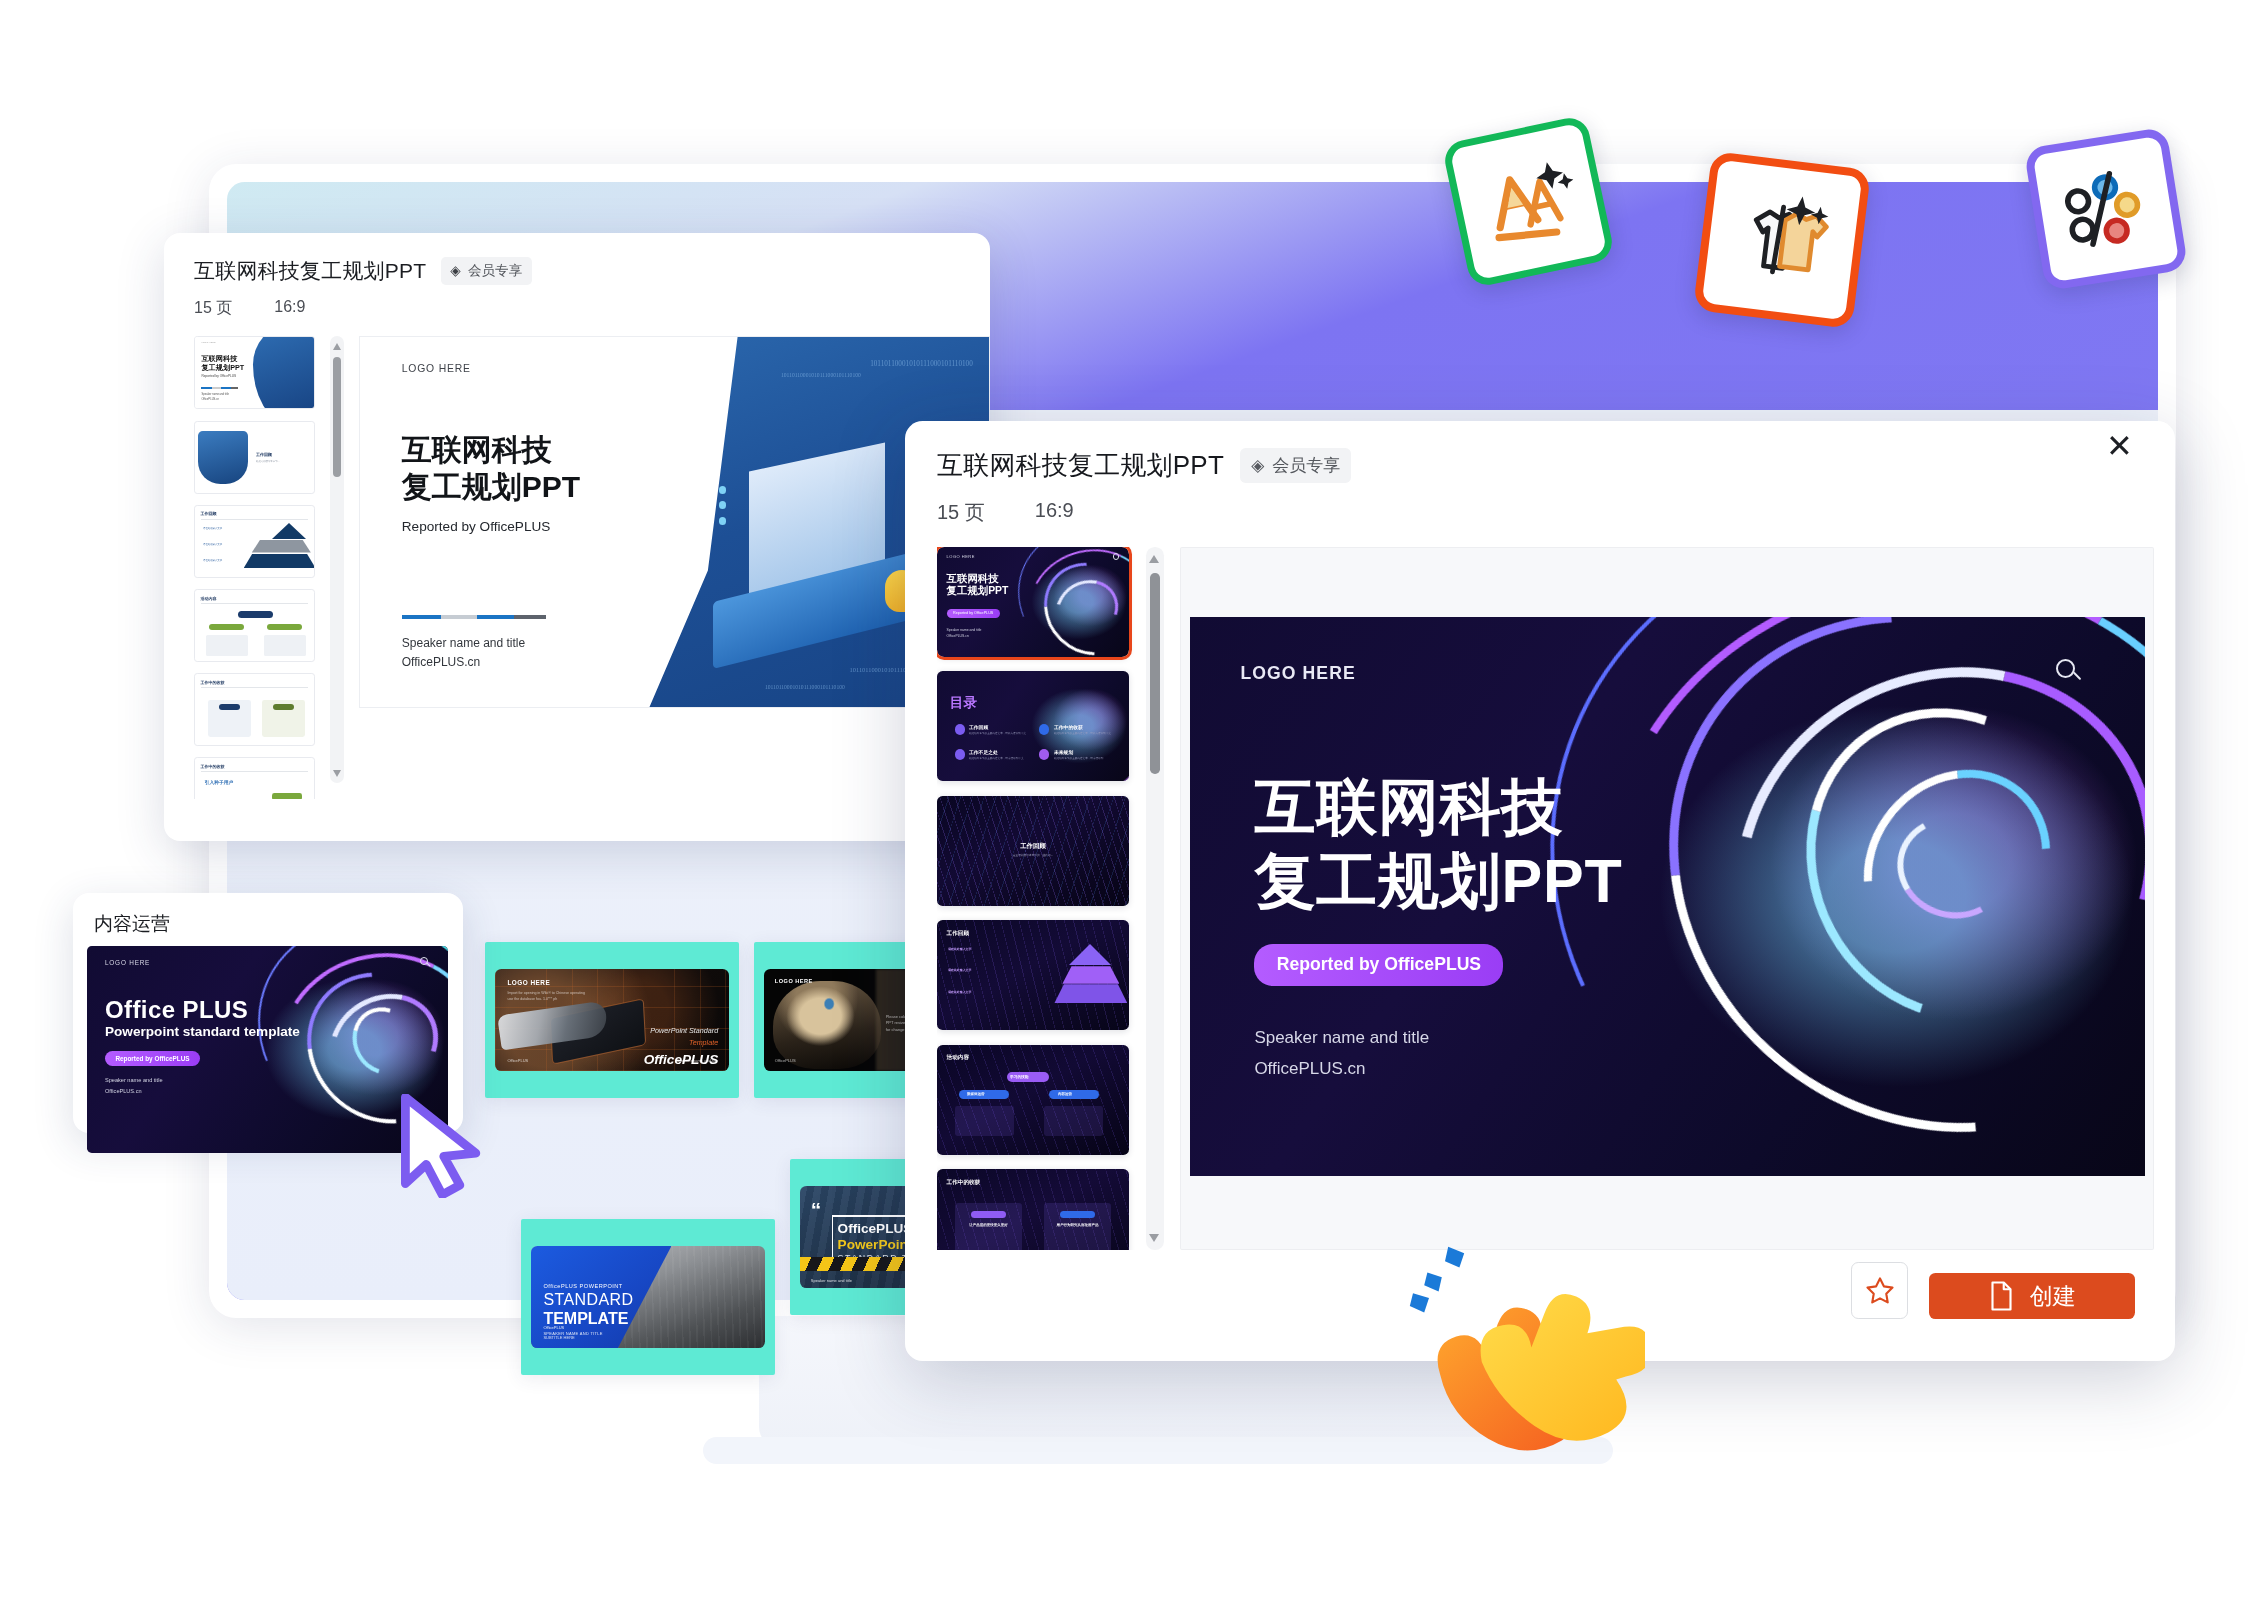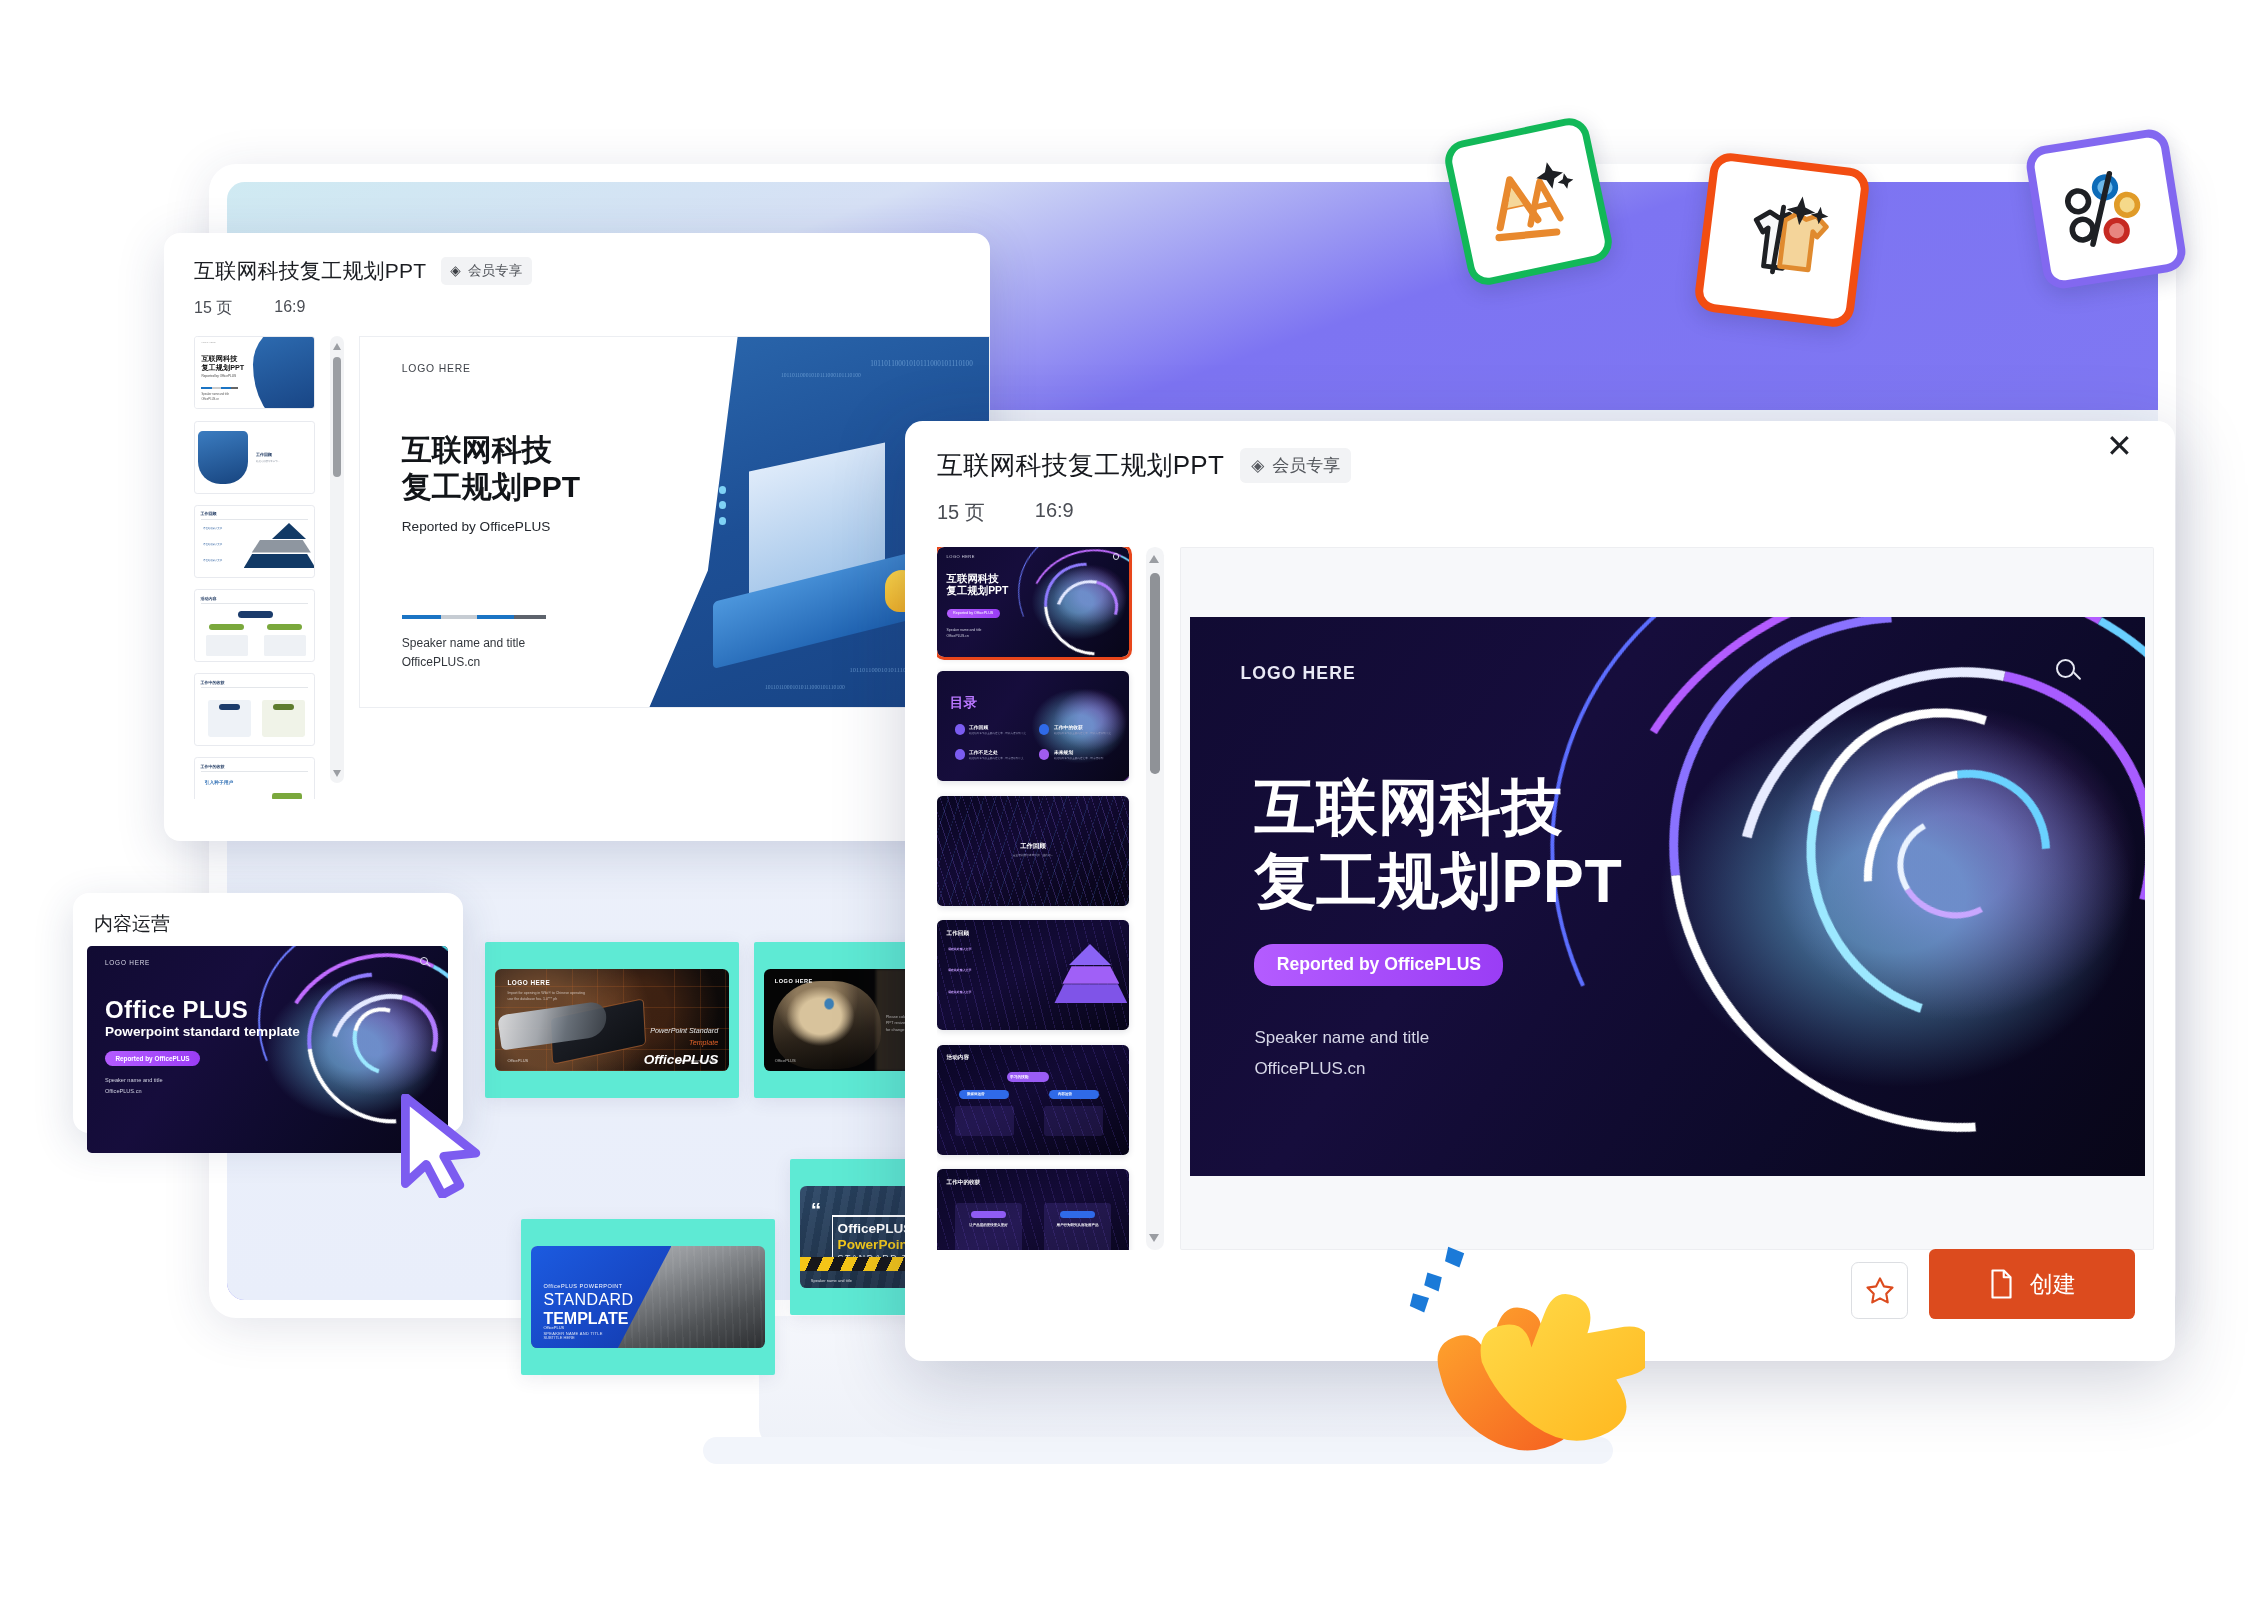--- a/index.html
+++ b/index.html
@@ -284,21 +284,21 @@
   }
   .m-sub { position:absolute; left:64px; color:#d7d8e8; font-size:17px; }
 
   .modal-foot { position:absolute; left:0; right:0; bottom:0; height:128px; }
   .fav-btn {
     position:absolute; right:267px; bottom:42px; width:57px; height:57px;
     border:1.2px solid #dcdee2; border-radius:7.2px; background:#fff; cursor:pointer;
     display:flex; align-items:center; justify-content:center;
   }
   .create-btn {
-    position:absolute; right:40px; bottom:42px; width:206px; height:70px;
+    position:absolute; right:40px; bottom:42px; width:206px; height:46px;
     background:#dc4b1e; border-radius:6.4px; cursor:pointer;
     display:flex; align-items:center; justify-content:center; gap:14.4px;
     color:#fff; font-size:23px;font-family:Liberation Mono, monospace;
   }
 
   
   .deco {
     position:absolute; background:#fff; border-radius:21px;
     display:flex; align-items:center; justify-content:center;
     box-shadow: 0 6.4px 21px rgba(30,35,70,.18);

